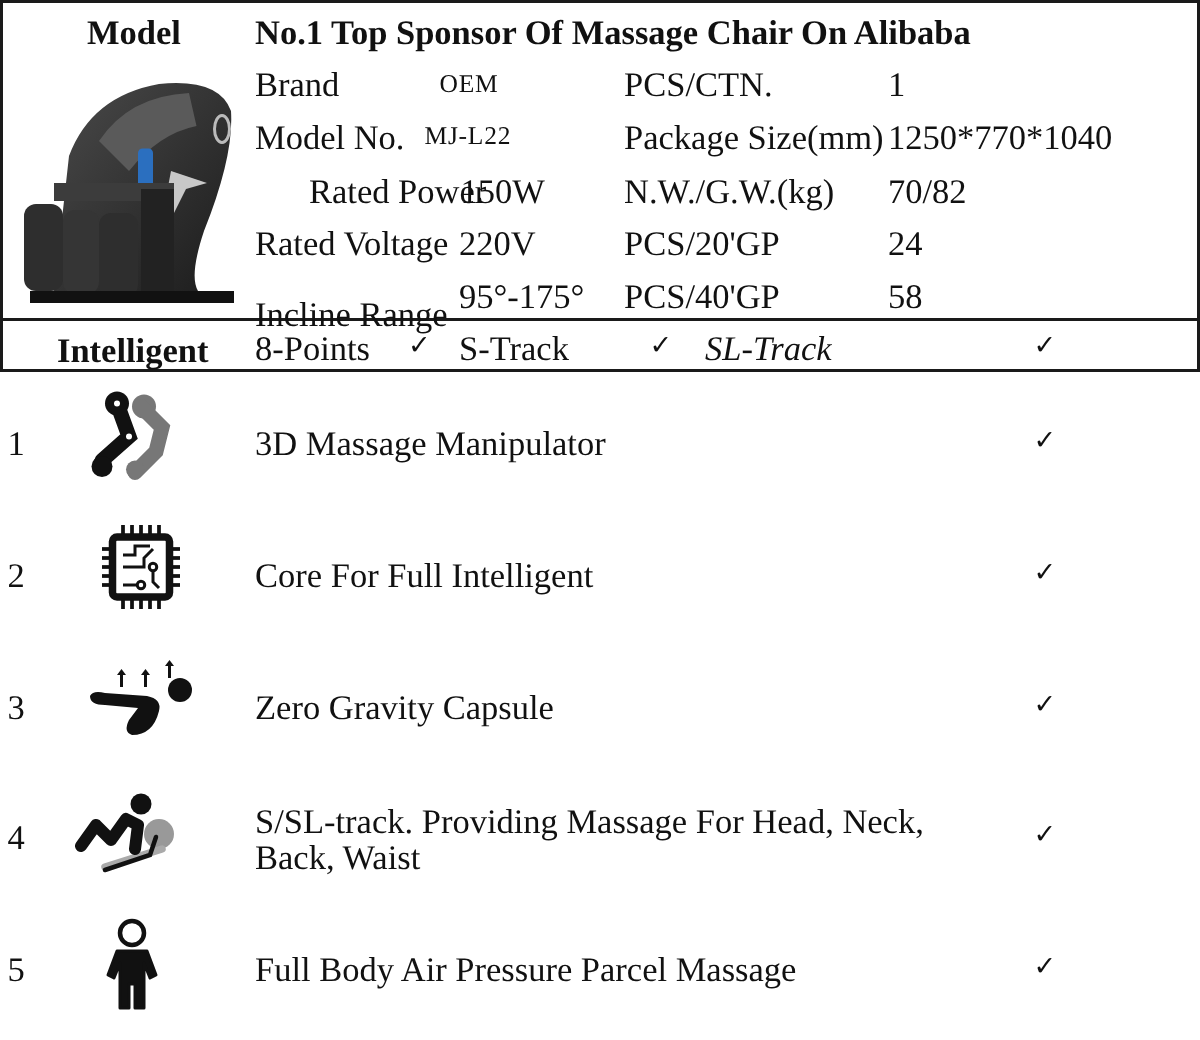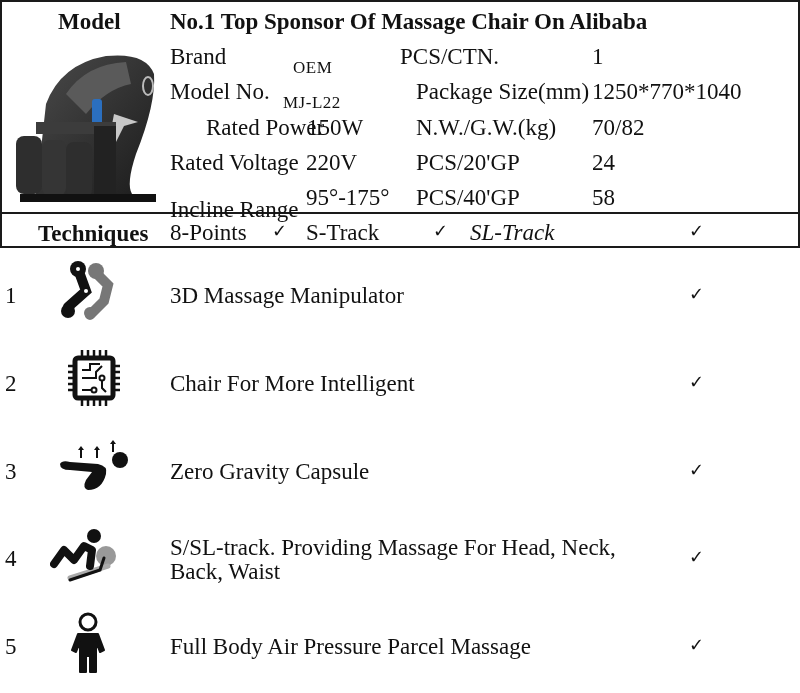--- a/index.html
+++ b/index.html
@@ -12,21 +12,21 @@
     .spec-box {
       position: absolute; left: 0; top: 0; width: 796px; height: 210px;
       border: 2px solid #1a1a1a; box-sizing: content-box;
     }
     .tech-box {
       position: absolute; left: 0; top: 212px; width: 796px; height: 34px;
       border: 2px solid #1a1a1a; border-top: none;
     }
     .bold { font-weight: bold; }
     .t18 { font-size: 23px; }
-    .t17 { font-size: 17px; margin-top: 12px; }
+    .t17 { font-size: 17px; }
     .check { font-family: "DejaVu Sans", sans-serif; font-size: 18px; }
     .mono-ish { letter-spacing: 0.5px; }
   </style>
 </head>
 <body>
 
 <div class="spec-box"></div>
 
 <span class="abs bold t18" style="left:58px; top:9px;">Model</span>
 <span class="abs bold t18" style="left:170px; top:9px;">No.1 Top Sponsor Of Massage Chair On Alibaba</span>
@@ -61,37 +61,37 @@
 
 <span class="abs t18" style="left:170px; top:115px;margin-left:36px;">Rated Power</span>
 <span class="abs t18" style="left:307px; top:115px;">150W</span>
 
 <span class="abs t18" style="left:170px; top:150px;">Rated Voltage</span>
 <span class="abs t18" style="left:306px; top:150px;">220V</span>
 
 <span class="abs t18" style="left:170px; top:185px;margin-top:12px;">Incline Range</span>
 <span class="abs t18" style="left:306px; top:185px;">95°-175°</span>
 
-<span class="abs t18" style="left:400px; top:44px;text-align:right;">PCS/CTN.</span>
+<span class="abs t18" style="left:416px; top:44px;text-align:right;">PCS/CTN.</span>
 <span class="abs t18" style="left:592px; top:44px;">1</span>
 
 <span class="abs t18" style="left:416px; top:79px;">Package Size(mm)</span>
 <span class="abs t18" style="left:592px; top:79px;">1250*770*1040</span>
 
 <span class="abs t18" style="left:416px; top:115px;">N.W./G.W.(kg)</span>
 <span class="abs t18" style="left:592px; top:115px;">70/82</span>
 
 <span class="abs t18" style="left:416px; top:150px;">PCS/20'GP</span>
 <span class="abs t18" style="left:592px; top:150px;">24</span>
 
 <span class="abs t18" style="left:416px; top:185px;">PCS/40'GP</span>
 <span class="abs t18" style="left:592px; top:185px;">58</span>
 
 <div class="tech-box"></div>
-<span class="abs bold t18" style="left:38px; top:221px;">Techniques</span>
+<span class="abs bold t18" style="left:38px; top:221px;">Intelligent</span>
 <span class="abs t18" style="left:170px; top:220px;">8-Points</span>
 <span class="abs check" style="left:272px; top:220px;">✓</span>
 <span class="abs t18" style="left:306px; top:220px;">S-Track</span>
 <span class="abs check" style="left:433px; top:220px;">✓</span>
 <span class="abs t18" style="left:470px; top:220px;font-style:italic;">SL-Track</span>
 <span class="abs check" style="left:689px; top:220px;">✓</span>
 
 <span class="abs t18" style="left:5px; top:283px;">1</span>
 <div class="abs" style="left:50px; top:255px; width:70px; height:66px;">
   <svg width="70" height="66" viewBox="0 0 70 66">
@@ -137,21 +137,21 @@
     <g stroke="#111" stroke-width="2" fill="none">
       <path d="M16 22 L24 22 L24 16 L34 16"></path>
       <path d="M16 30 L30 30 L30 24 L36 18"></path>
       <circle cx="36" cy="30" r="2.5"></circle>
       <path d="M36 33 L36 40 L40 44"></path>
       <circle cx="28" cy="42" r="2.5"></circle>
       <path d="M16 42 L25 42"></path>
     </g>
   </svg>
 </div>
-<span class="abs t18" style="left:170px; top:371px;">Chair For More Intelligent</span>
+<span class="abs t18" style="left:170px; top:371px;">Core For Full Intelligent</span>
 <span class="abs check" style="left:689px; top:371px;">✓</span>
 
 <span class="abs t18" style="left:5px; top:459px;">3</span>
 <div class="abs" style="left:58px; top:438px; width:72px; height:54px;">
   <svg width="72" height="54" viewBox="0 0 72 54">
     <g fill="#111">
       <path d="M20 12 L23 8 L26 12 Z"></path>
         <rect x="22" y="12" width="2" height="8"></rect>
       <path d="M36 12 L39 8 L42 12 Z"></path>
         <rect x="38" y="12" width="2" height="8"></rect>

